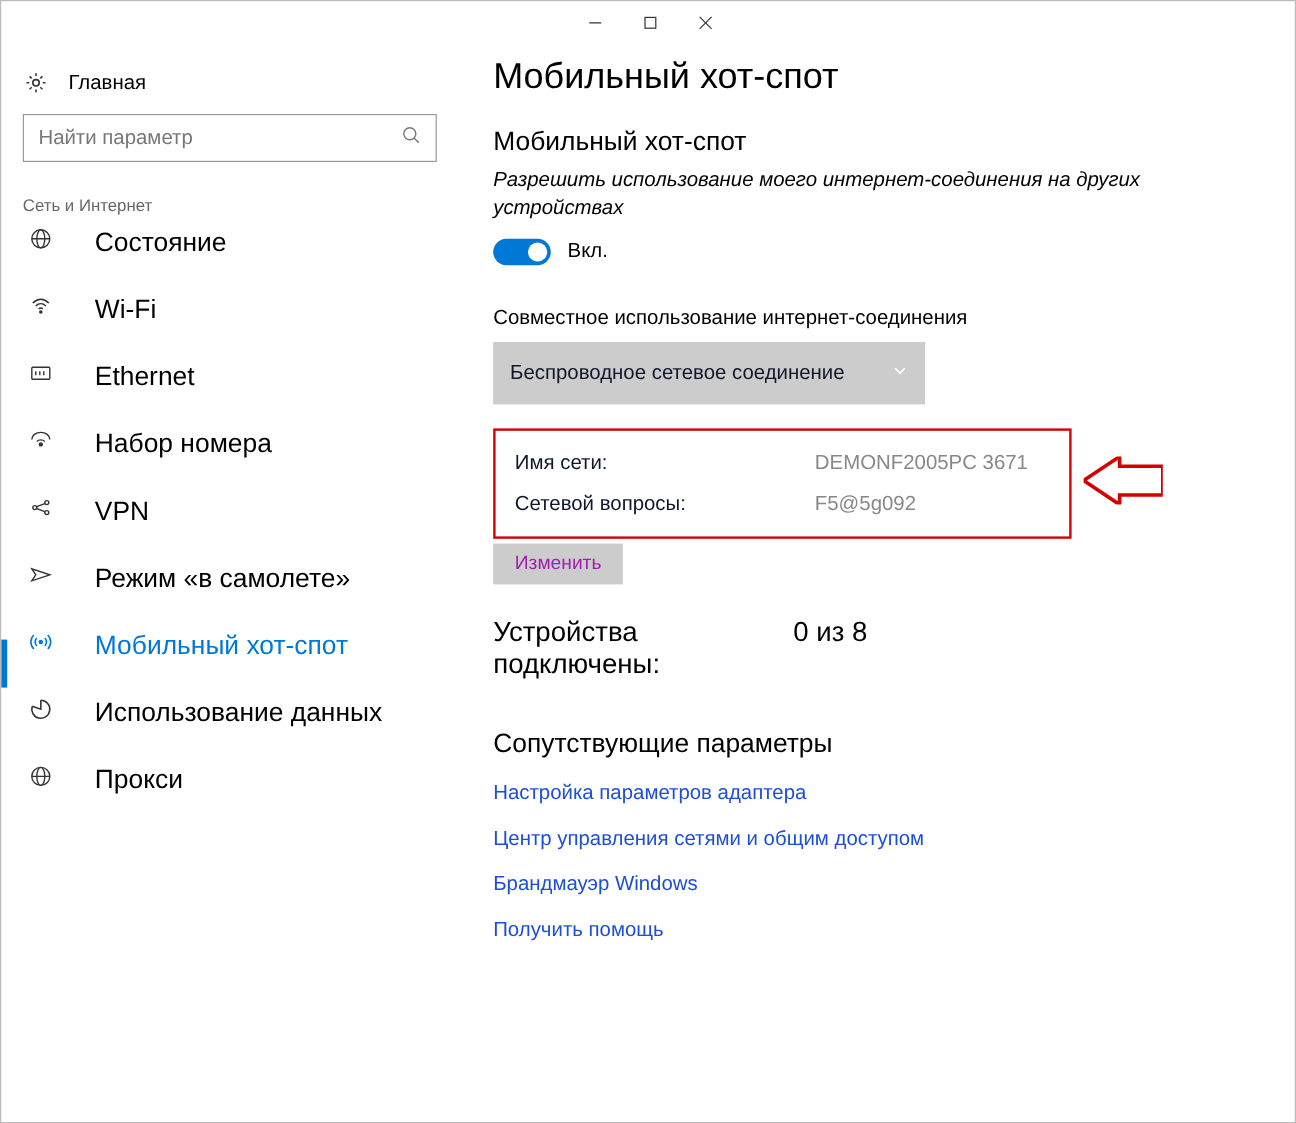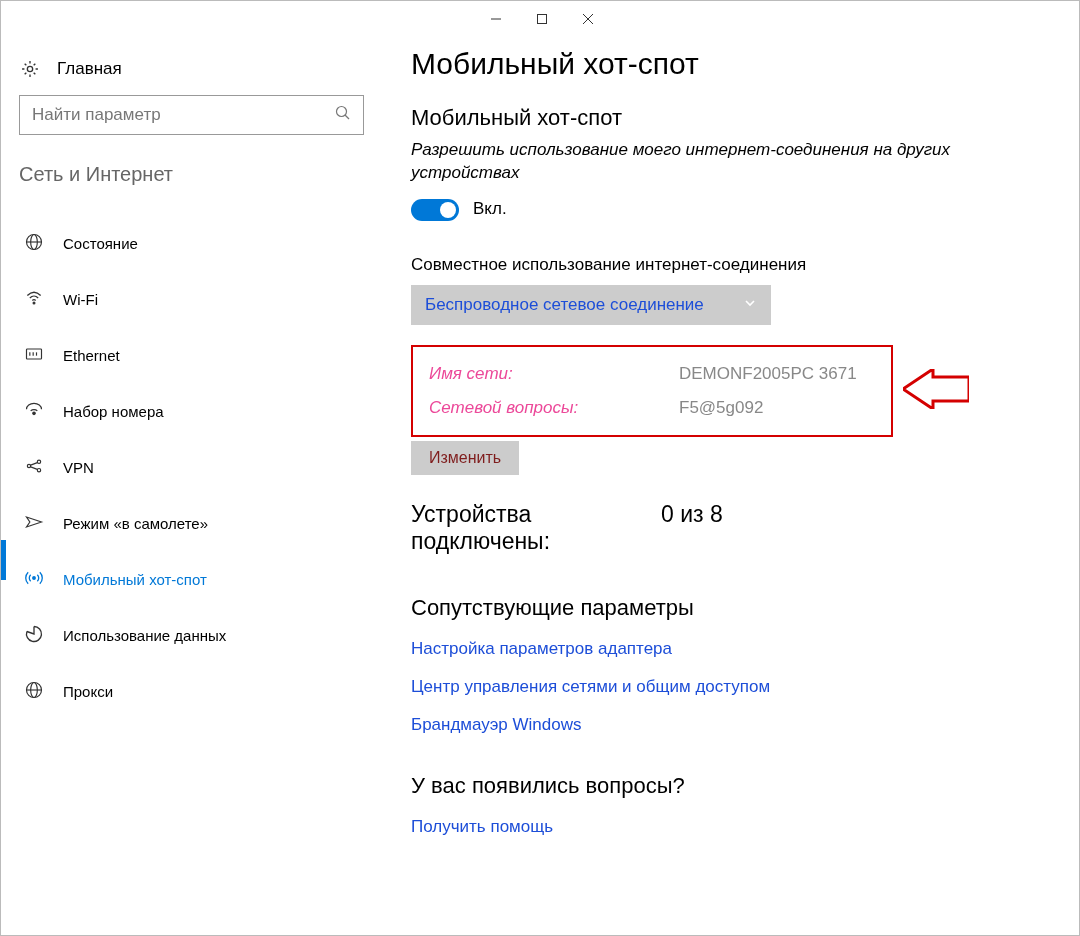--- a/index.html
+++ b/index.html
@@ -6,40 +6,40 @@
   body { width: 1080px; height: 936px; background: #fff; border: 1px solid #bbb; overflow: hidden; color: #000; }
   .titlebar { height: 36px; display:flex; align-items:center; justify-content:flex-end; padding-left:4px; font-size:13px;flex-direction:column; }
   .winctrls { display:flex; }
   .winctrl { width:46px; height:36px; display:flex; align-items:center; justify-content:center; }
   .winctrl svg { stroke:#333; fill:none; stroke-width:1; }
   .body { display:flex; height:calc(100% - 36px); }
   .sidebar { width:380px; padding: 14px 18px 0 18px; }
   .home-row { display:flex; align-items:center; gap:16px; padding:8px 0 16px 0; font-size:17px; }
   .gear-icon { width:20px; height:20px; }
   .searchbox { width:345px; height:40px; border:1px solid #999; display:flex; align-items:center; justify-content:space-between; padding:0 12px; color:#777; font-size:17px; margin-bottom:28px; }
-  .section-label { color:#666; font-size:20px; margin-bottom:10px; }
-  .nav-item { display:flex; align-items:flex-end; gap:18px; height:56px; padding-left:4px; font-size:15px; cursor:default; position:relative; }
+  .section-label { color:#666; font-size:14px; margin-bottom:10px; }
+  .nav-item { display:flex; align-items:flex-start; gap:34px; height:56px; padding-left:4px; font-size:22px; cursor:default; position:relative; }
   .nav-item.active { color:#0078d7; }
   .nav-item.active::before { content:""; position:absolute; left:-18px; top:8px; bottom:8px; width:5px; background:#0078d7; }
   .nav-icon { width:22px; display:flex; justify-content:center; }
   .content { flex:1; padding: 10px 40px 0 30px; overflow-y:auto; }
   h1 { font-weight:300; font-size:30px; margin-bottom:24px; }
   h2 { font-weight:400; font-size:22px; margin: 12px 0 8px 0; }
   p.desc { font-size:17px; line-height:1.35; margin-bottom:14px;font-style:italic; }
   .toggle-row { display:flex; gap:14px; margin-bottom:34px; }
   .toggle { width:48px; height:22px; border-radius:11px; background:#0078d7; position:relative; }
   .toggle .knob { position:absolute; right:3px; top:3px; width:16px; height:16px; border-radius:50%; background:#fff; }
   .toggle-label { font-size:17px; }
   .sublabel { font-size:17px; margin-bottom:10px; }
-  .dropdown { width:360px; height:40px; background:#ccc; color:#1d4ed8; display:flex; align-items:center; justify-content:space-between; padding:0 14px; font-size:17px; margin-bottom:20px; }
+  .dropdown { width:360px; height:52px; background:#ccc; color:#0f172a; display:flex; align-items:center; justify-content:space-between; padding:0 14px; font-size:17px; margin-bottom:20px; }
   .info-box { border:2px solid #d40000; padding:10px 16px; margin-bottom:4px; position:relative; width:482px; }
   .info-row { display:flex; font-size:17px; line-height:2; }
-  .info-row .k { width:250px; color:#ec4899;font-style:italic; }
+  .info-row .k { width:250px; color:#0f172a; }
   .info-row .v { color:#888; }
-  .btn { background:#ccc; border:none; padding:8px 18px; font-size:16px; color:#7f1d1d; }
+  .btn { background:#ccc; border:none; padding:8px 18px; font-size:16px; color:#a21caf; }
   .arrow-annot { position:absolute; right:-78px; top:50%; transform:translateY(-50%); }
   .devrow { display:flex; font-size:23px; margin:26px 0 40px 0; }
   .devrow .k { width:250px; }
   .link { color:#1d4ed8; font-size:17px; display:block; margin:18px 0; cursor:default; }
   .section-gap { margin-top:38px; }
 </style>
 </head>
 <body>
 
 <div class="titlebar">
@@ -214,16 +214,15 @@
     <div class="devrow">
       <span class="k">Устройства подключены:</span>
       <span>0 из 8</span>
     </div>
 
     <h2>Сопутствующие параметры</h2>
     <a class="link">Настройка параметров адаптера</a>
     <a class="link">Центр управления сетями и общим доступом</a>
     <a class="link">Брандмауэр Windows</a>
 
-    <h2 class="section-gap">У вас появились вопросы?</h2>
     <a class="link">Получить помощь</a>
   </div>
 </div>
 
 </body></html>

